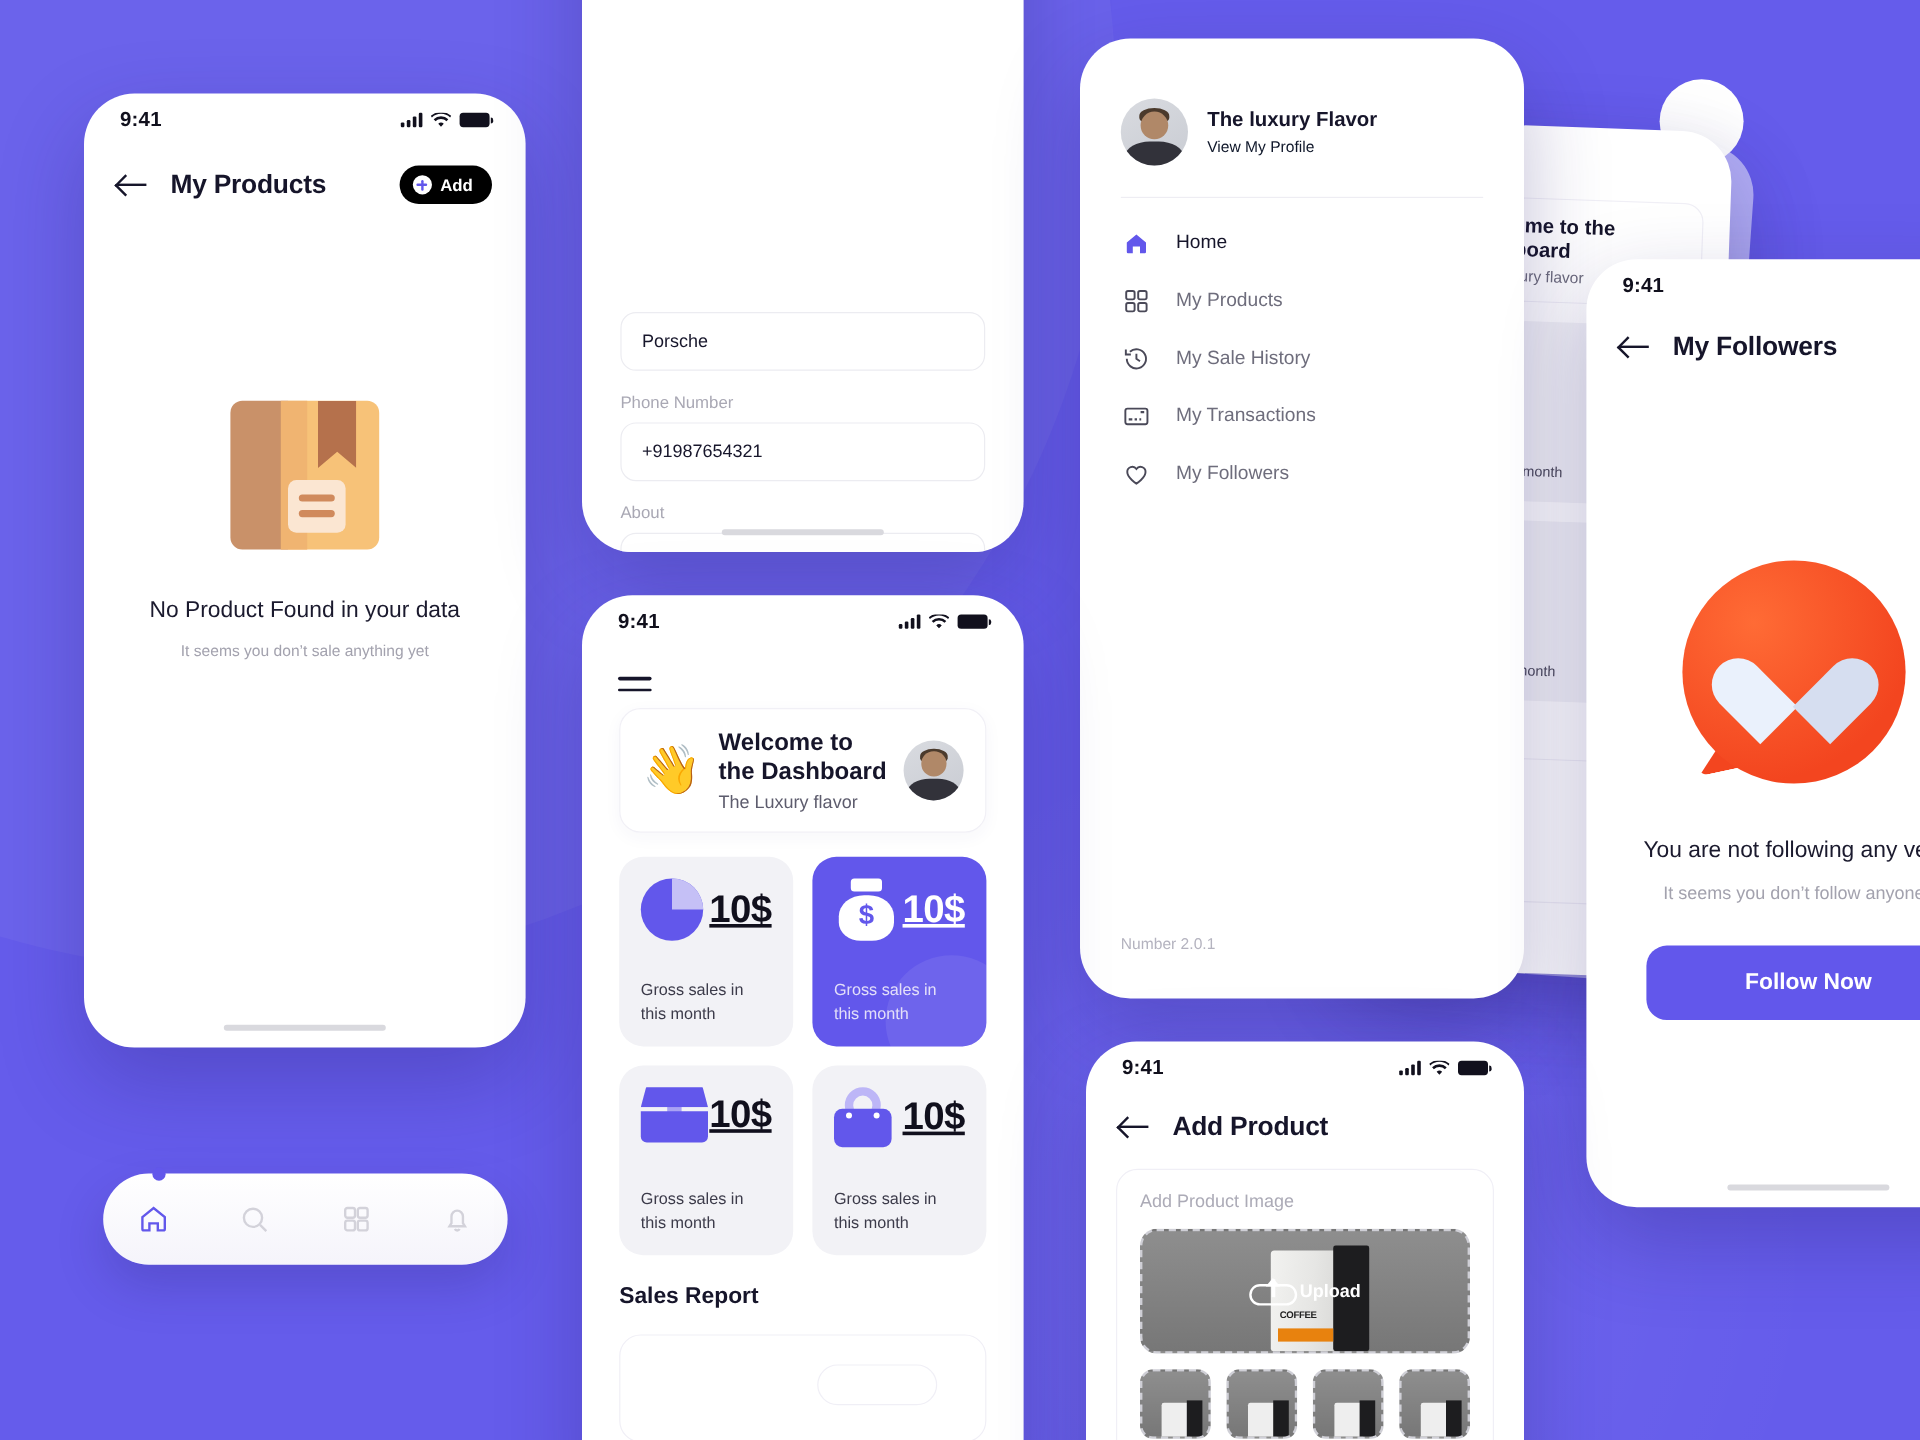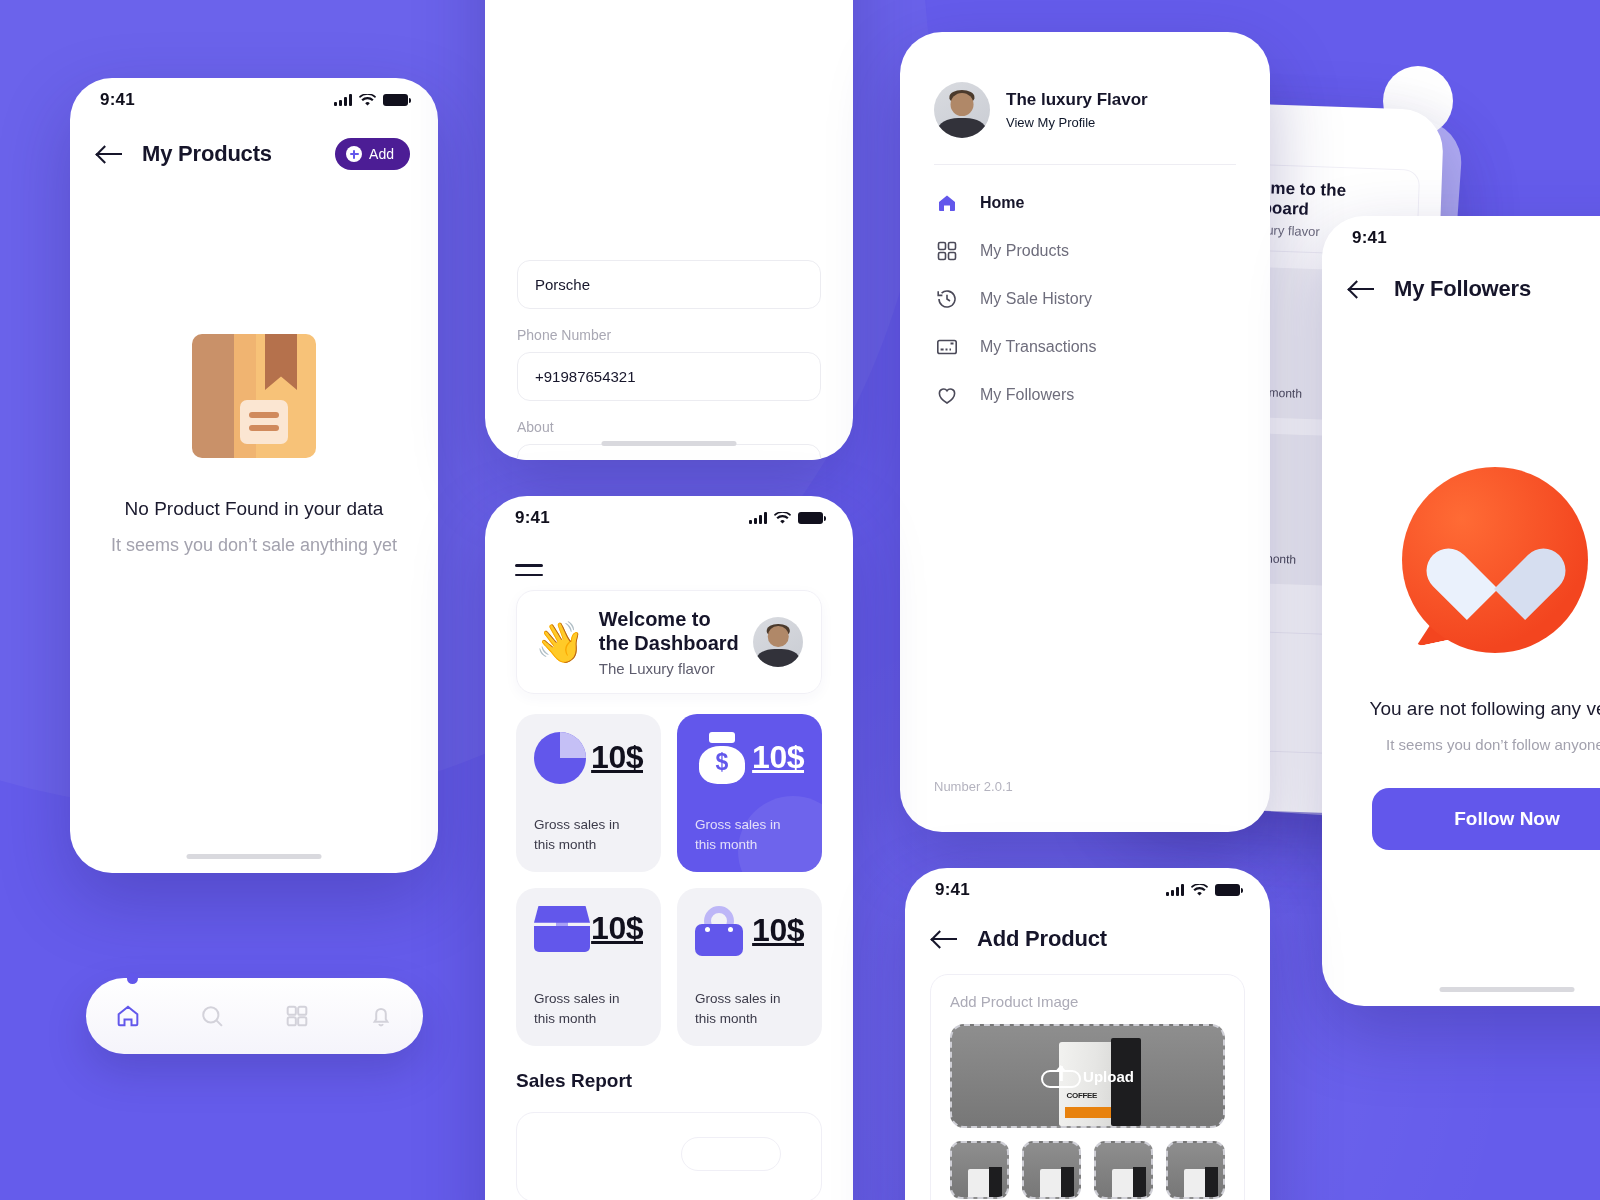--- a/index.html
+++ b/index.html
@@ -53,42 +53,42 @@
 
   .home-indicator {
     position: absolute; bottom: 14px; left: 50%; transform: translateX(-50%);
     width: 135px; height: 5px; border-radius: 3px; background: #d9d9de;
   }
 
   
   #phone-products { left: 70px; top: 78px; width: 368px; height: 795px; }
   .add-btn {
     margin-left: auto; display: flex; align-items: center; gap: 7px;
-    background: #4c1d95; color: #fff; border: none;
+    background: #000000; color: #fff; border: none;
     border-radius: 18px; padding: 8px 16px 8px 11px;
-    font-size: 14px; font-weight: 400; font-family: inherit; cursor: pointer;
+    font-size: 14px; font-weight: 700; font-family: inherit; cursor: pointer;
   }
   .plus-circle {
     width: 16px; height: 16px; border-radius: 50%; background: #fff; position: relative; flex: none;
   }
   .plus-circle::before,.plus-circle::after{content:"";position:absolute;background:#6257EB;border-radius:1px;}
   .plus-circle::before{left:3.5px;top:7px;width:9px;height:2px;}
   .plus-circle::after{left:7px;top:3.5px;width:2px;height:9px;}
 
   .empty-wrap { display:flex; flex-direction:column; align-items:center; margin-top: 164px; }
   .box-icon { width: 124px; height: 124px; position: relative; }
   .box-l { position:absolute;left:0;top:0;width:48px;height:124px;background:#C99169;border-radius:10px 0 0 10px;}
   .box-r { position:absolute;left:48px;top:0;width:76px;height:124px;background:#F7C278;border-radius:0 10px 10px 0;}
   .box-mid{position:absolute;left:42px;top:0;width:22px;height:124px;background:#F0B471;}
   .box-tape{position:absolute;left:73px;top:0;width:32px;height:56px;background:#B5714C;clip-path:polygon(0 0,100% 0,100% 100%,50% 76%,0 100%);}
   .box-label{position:absolute;left:48px;top:66px;width:48px;height:44px;background:#FBE6D2;border-radius:7px;}
   .box-label i{position:absolute;left:9px;display:block;width:30px;height:6px;border-radius:3px;background:#D08A5C;}
   .box-label i:nth-child(1){top:12px}.box-label i:nth-child(2){top:25px}
   .empty-title { margin-top: 40px; font-size: 19px; font-weight: 500; color: #1b1a2e; }
-  .empty-sub { margin-top: 15px; font-size: 18px; color: #a3a2ae; }
+  .empty-sub { margin-top: 15px; font-size: 13px; color: #a3a2ae; }
 
   
   #bottom-nav {
     position: absolute; left: 86px; top: 978px; width: 337px; height: 76px;
     background: linear-gradient(180deg,#ffffff 0%,#f5f4fb 100%);
     border-radius: 38px; display: flex; align-items: center; justify-content: space-around;
     box-shadow: 0 18px 40px rgba(40,30,110,0.22);
   }
   .nav-dot { position:absolute; left:41px; top:-5px; width:11px;height:11px;border-radius:50%;background:#6257EB;}
   .nav-ico { width: 28px; height: 28px; cursor: pointer; }
@@ -146,21 +146,21 @@
   .avatar .body{position:absolute;left:50%;bottom:-14%;transform:translateX(-50%);width:86%;height:50%;border-radius:42% 42% 0 0;background:#32323a;}
   .p-name { font-size: 17px; font-weight: 700; color:#16152a; }
   .p-sub { font-size: 13px; color:#0f172a; margin-top: 5px; }
   .drawer-div { margin: 26px 34px 0; height:1px; background:#eeedf3; }
   .menu { padding: 14px 34px 0; }
   .menu-item {
     display:flex; align-items:center; gap:20px; height:48px; cursor:pointer;
   }
   .menu-ico { width: 26px; height: 26px; flex:none; display:flex;align-items:center;justify-content:center;}
   .menu-label { font-size: 16px; color:#6e6d7c; }
-  .menu-item.active .menu-label { color:#16152a; font-weight:700; }
+  .menu-item.active .menu-label { color:#16152a; font-weight:400; }
   .version { position:absolute; left:34px; bottom: 38px; font-size:13px; color:#b4b3bf; }
 
   
   #phone-dash { left: 485px; top: 496px; width: 368px; height: 760px; }
   .ham { margin: 24px 0 0 30px; cursor: pointer; }
   .ham i { display:block;width:28px;height:2.5px;background:#16152a;border-radius:2px;margin-bottom:7px;}
   .dash-body { padding: 0 31px; }
   .welcome {
     margin-top: 14px; border:1px solid #f1f0f6; border-radius: 18px;
     padding: 16px 18px; display:flex; align-items:center; gap:14px;

